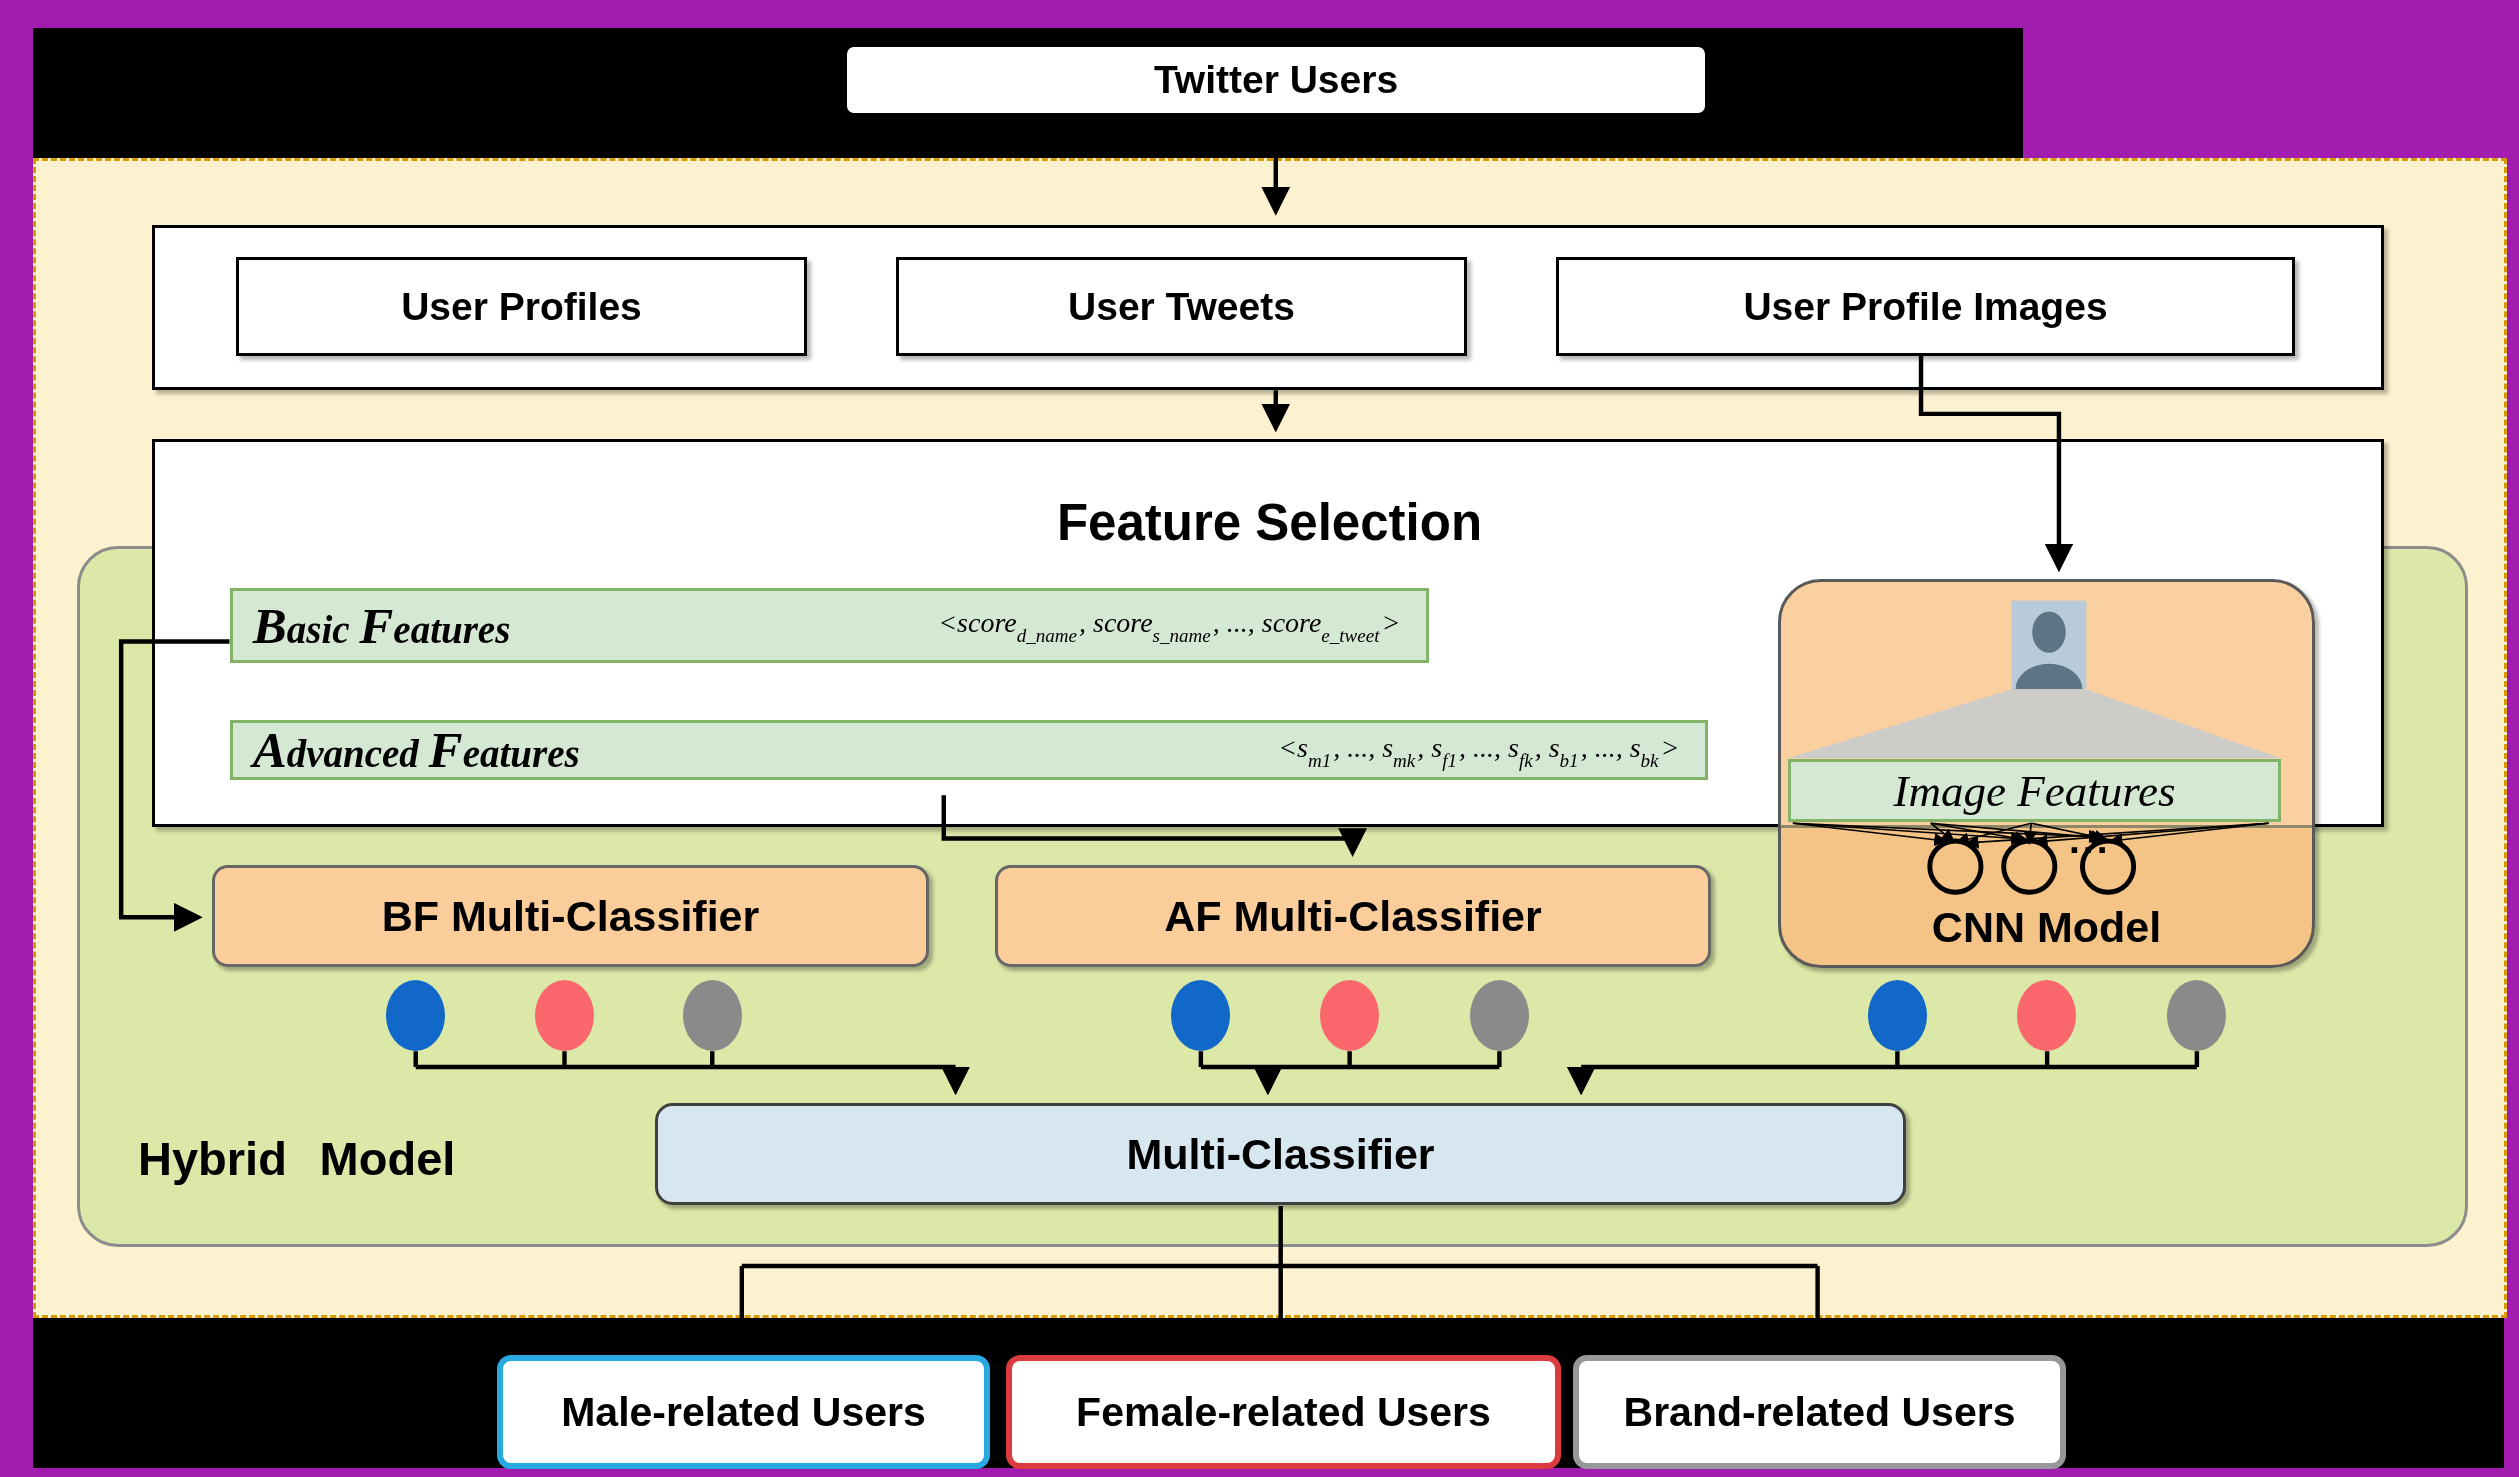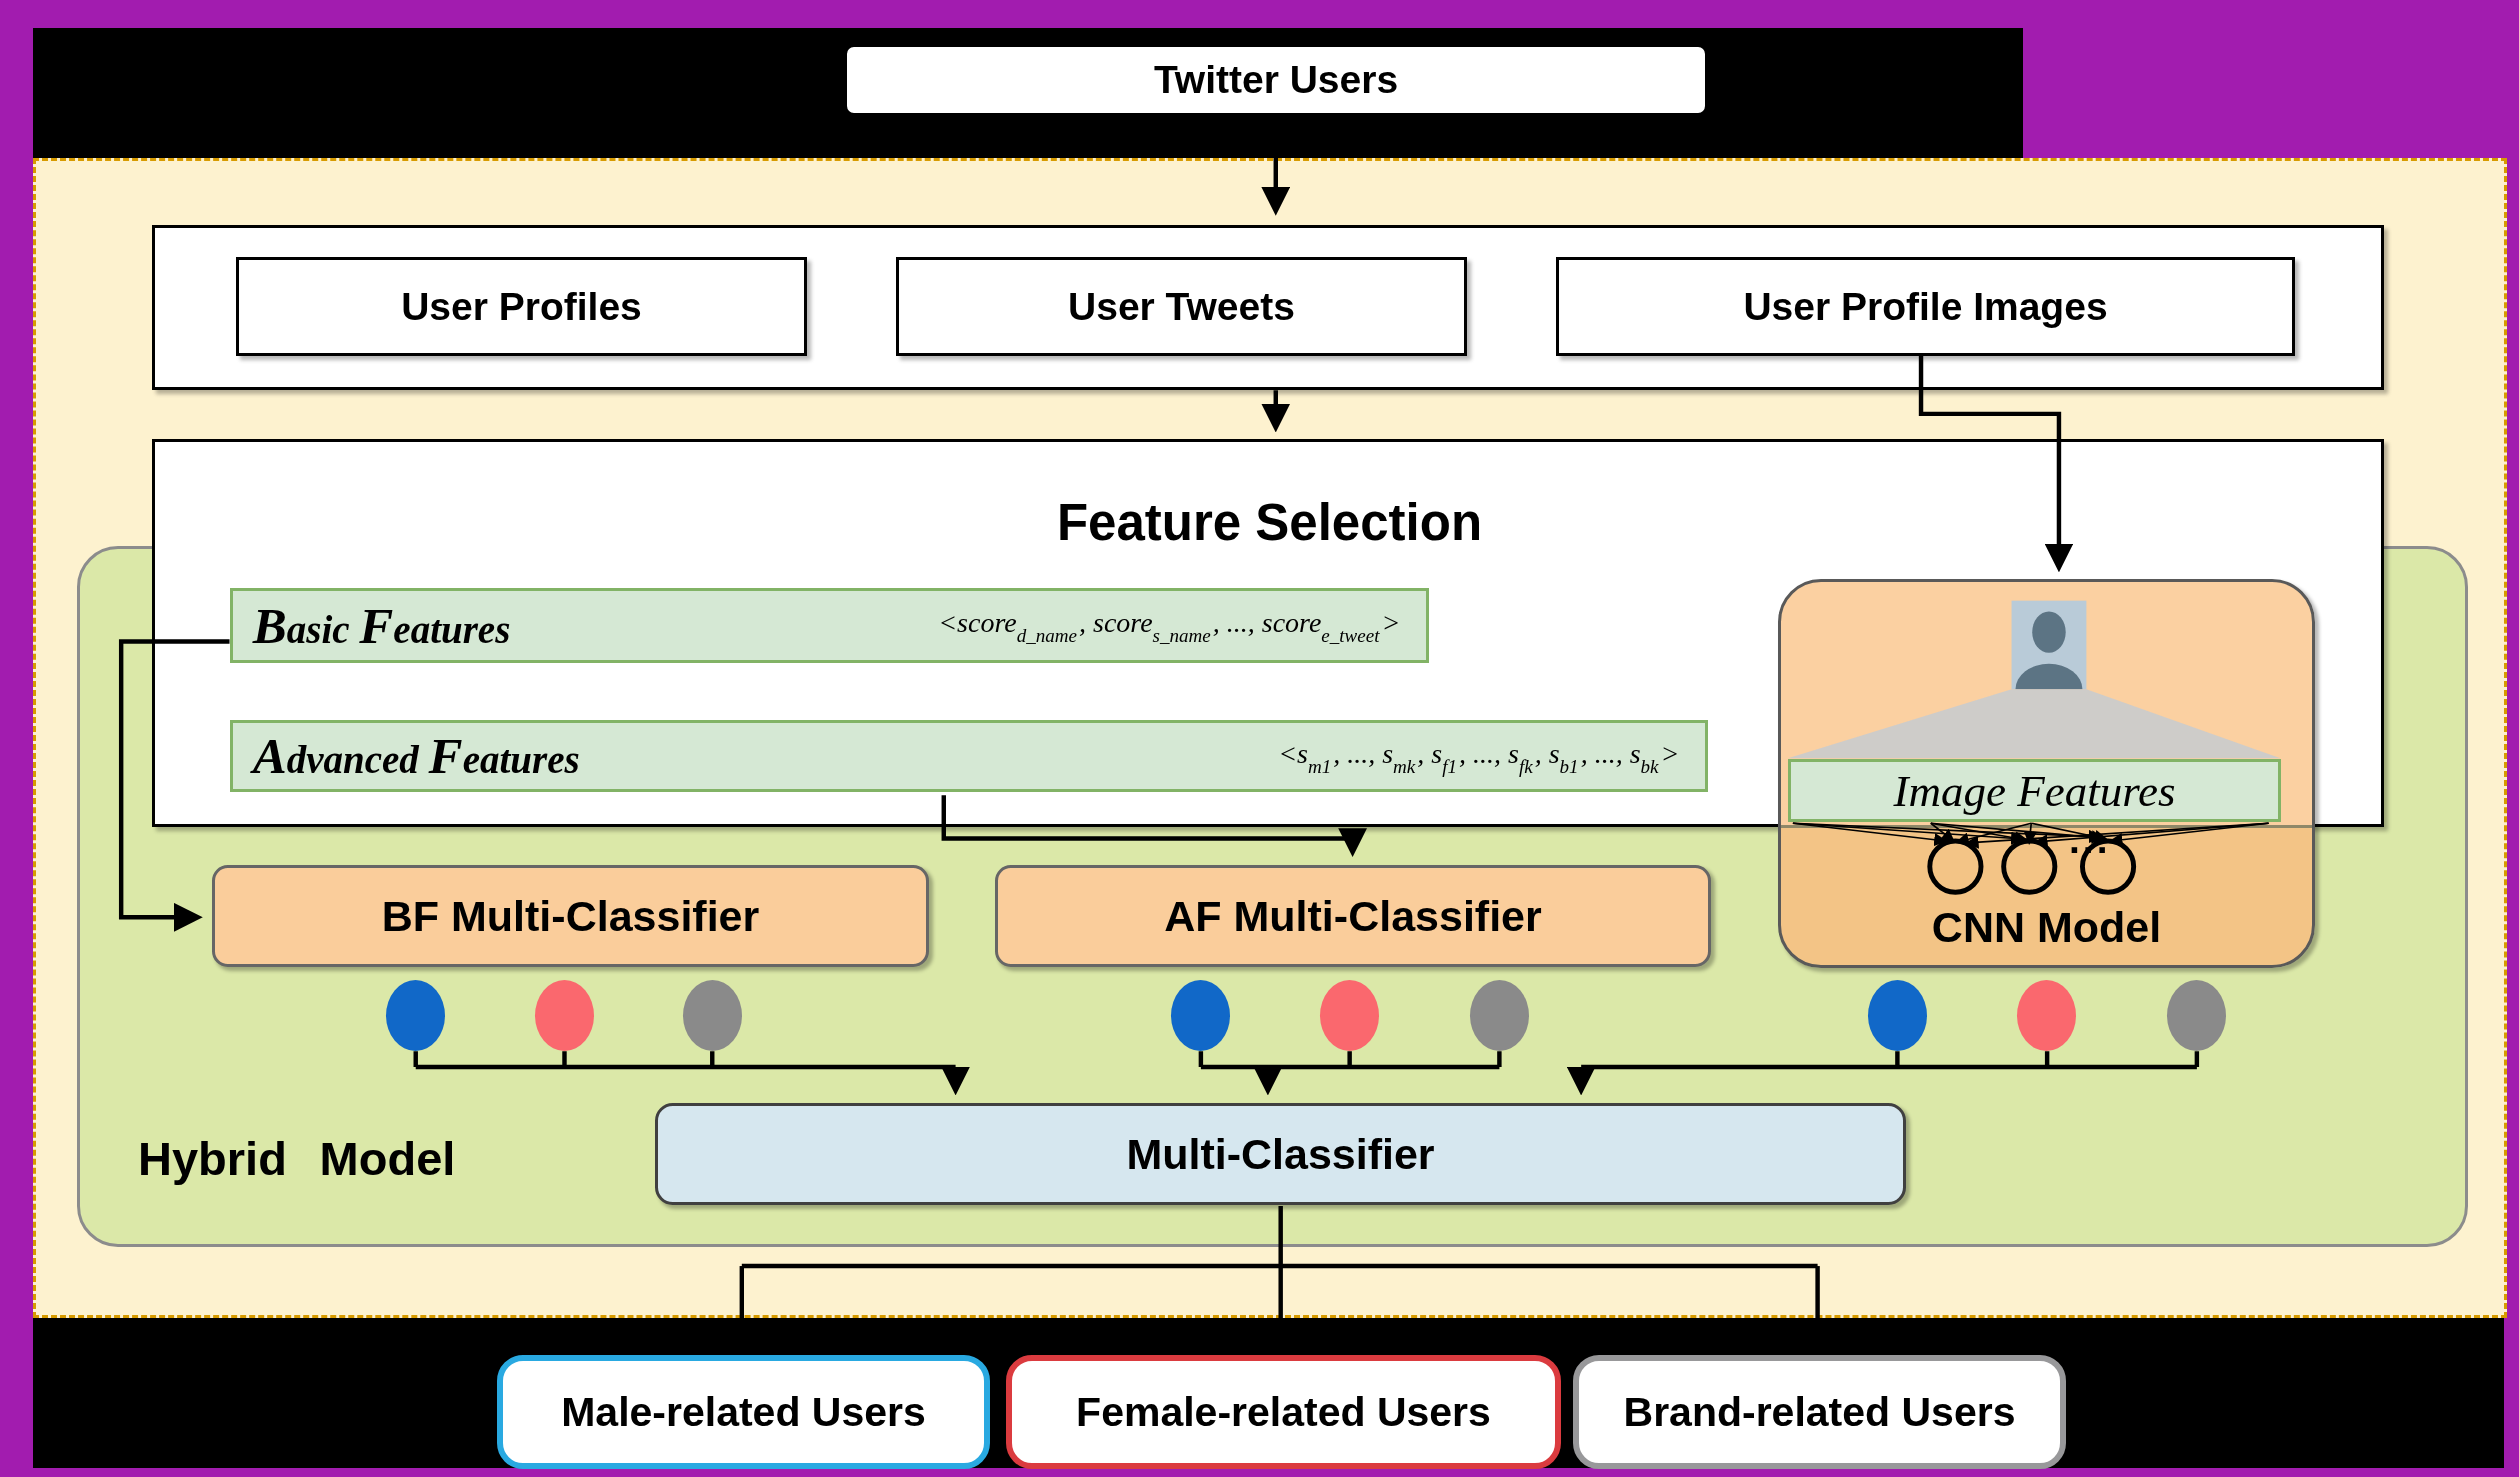--- a/index.html
+++ b/index.html
@@ -29,21 +29,21 @@
 
   .cnn-box{border:3px solid #595959;border-radius:43px;
            background:linear-gradient(#FBD0A1 0 63.5%, #8F8868 63.5% 64.2%, #F3C486 64.2% 100%);}
   .if-bar{background:#D5E8D4;border:3px solid #82B366;font-family:"Liberation Serif",serif;
           font-style:italic;font-size:45px;}
   .ellipsis{font-weight:bold;font-size:39px;letter-spacing:3px;}
   .cnn-label{font-weight:bold;font-size:43px;}
 
   .dot{position:absolute;width:59px;height:71px;border-radius:50%;}
 
-  .out-box{position:absolute;background:#fff;border-radius:26px;border:6.9px solid #000;
+  .out-box{position:absolute;background:#fff;border-radius:14px;border:6.9px solid #000;
            font-weight:bold;font-size:41px;z-index:10;}
   svg.overlay{position:absolute;left:0;top:0;z-index:6;pointer-events:none;}
 </style>
 </head>
 <body>
 
 <div id="canvas">
 
   <div class="abs band" style="left:32.5px;top:27.6px;width:1990px;height:130px;"></div>
   <div class="abs band" style="left:32.5px;top:1318px;width:2471px;height:150px;"></div>
@@ -70,21 +70,21 @@
   <div class="abs panel shadow" style="left:152px;top:439px;width:2232px;height:388px;"></div>
   <div class="abs fs-title center" style="left:841px;top:491px;width:857px;height:63px;">
     <span>Feature Selection</span>
   </div>
 
   <div class="abs feature-bar" style="left:230px;top:588px;width:1199px;height:75px;gap:43px;">
     <span class="feature-label"><span class="cap">B</span>asic <span class="cap">F</span>eatures</span>
     <span class="formula">&lt;score<sub>d_name</sub>, score<sub>s_name</sub>, ..., score<sub>e_tweet</sub>&gt;</span>
   </div>
 
-  <div class="abs feature-bar" style="left:230px;top:720px;width:1478px;height:72px;">
+  <div class="abs feature-bar" style="left:230px;top:720px;width:1478px;height:60px;">
     <span class="feature-label"><span class="cap">A</span>dvanced <span class="cap">F</span>eatures</span>
     <span class="formula">&lt;s<sub>m1</sub>, ..., s<sub>mk</sub>, s<sub>f1</sub>, ..., s<sub>fk</sub>, s<sub>b1</sub>, ..., s<sub>bk</sub>&gt;</span>
   </div>
 
   <div class="abs cnn-box shadow" style="left:1778px;top:579px;width:537px;height:389px;"></div>
 
   <svg class="abs" style="left:1778px;top:579px;z-index:7;" width="537" height="389" viewBox="0 0 545 395">
     <defs>
       <marker id="mf" viewBox="0 0 10 10" refX="8.5" refY="5" markerWidth="8" markerHeight="8" orient="auto">
         <path d="M0,0L10,5L0,10z" fill="#000"></path>

